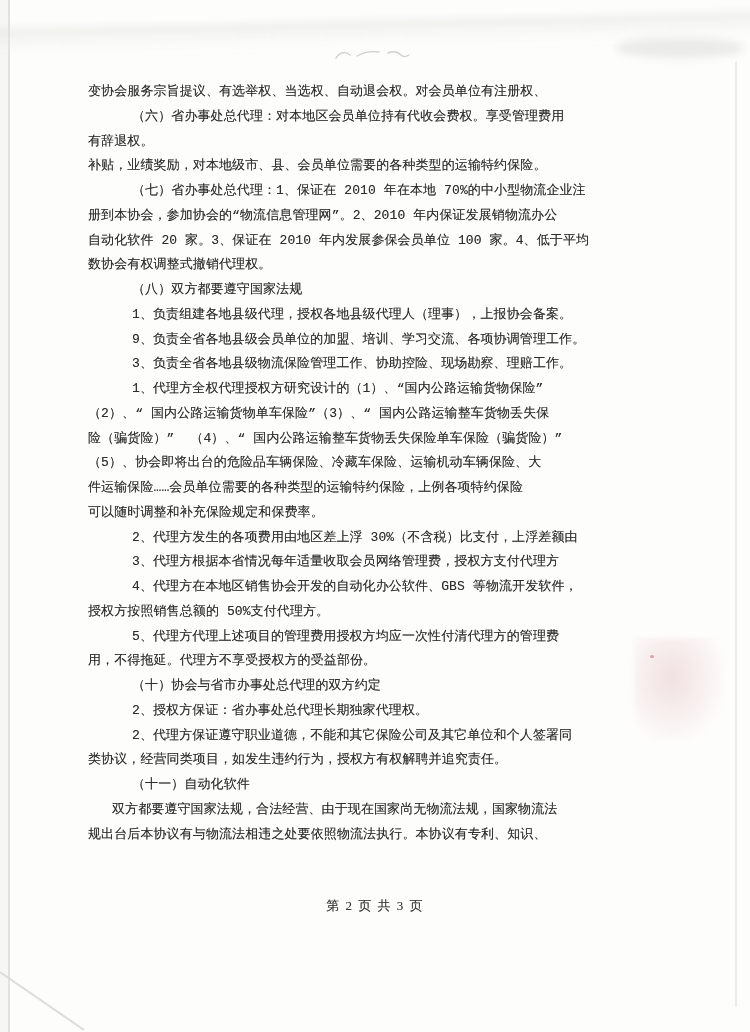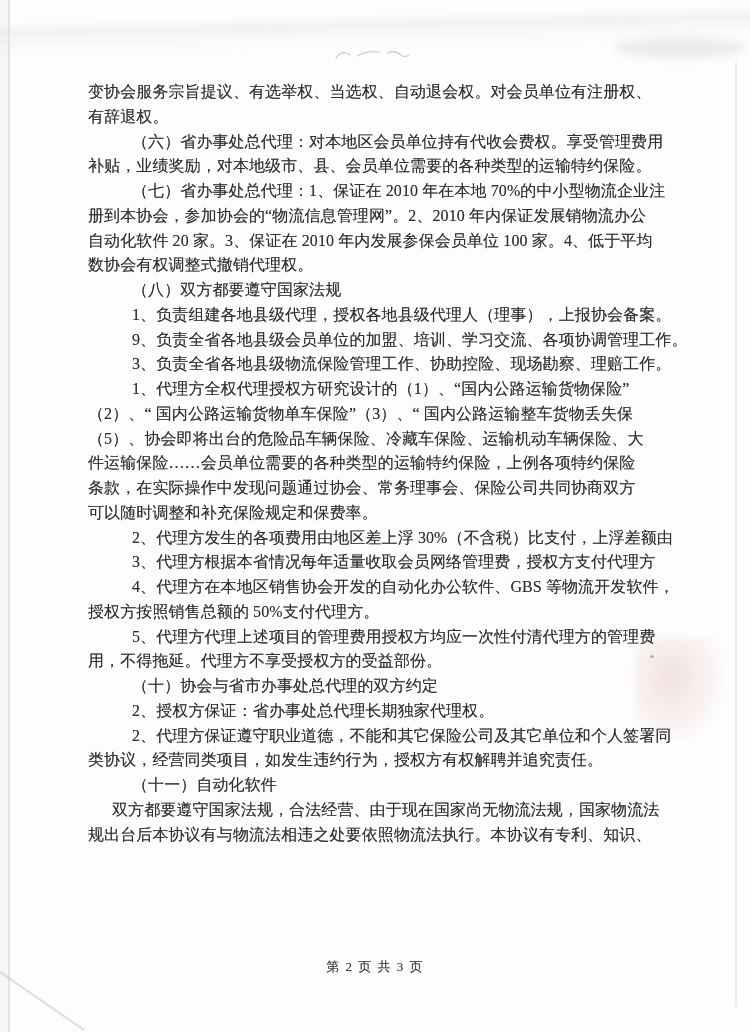--- a/index.html
+++ b/index.html
@@ -61,31 +61,32 @@
   }
   
   .body-text {
     position: absolute;
     left: 88px;
     top: 80px;
     width: 600px;
     color: #2e2e2e;
   }
   .line {
-    font-size: 16px;
+    font-size: 13px;
     line-height: 24.75px;
     letter-spacing: 0.1px;
     white-space: pre-wrap;
     text-shadow: 0 0 0.6px rgba(60,60,60,0.55);
+    font-family: Liberation Mono, monospace;
   }
   .ind { padding-left: 44px; }
   .ind-sm { padding-left: 24px; }
   .footer {
     position: absolute;
-    left: 0; top: 958px; width: 750px;
+    left: 0; top: 897px; width: 750px;
     text-align: center;
     font-size: 13px;
     letter-spacing: 1.5px;
     color: #3a3a3a;
     text-shadow: 0 0 0.5px rgba(60,60,60,0.5);
   }
 </style>
 </head>
 <body>
 
@@ -103,36 +104,36 @@
 
   <div class="pink-smudge"></div>
   <div class="pink-dot"></div>
 
   <svg class="bottom-crease" viewBox="0 0 90 66">
     <path d="M0 6 L84 64" stroke="#d6d6d4" stroke-width="2" fill="none" opacity="0.85"></path>
   </svg>
 
   <div class="body-text">
       <div class="line">变协会服务宗旨提议、有选举权、当选权、自动退会权。对会员单位有注册权、</div>
+      <div class="line ind">（六）省办事处总代理：对本地区会员单位持有代收会费权。享受管理费用</div>
       <div class="line">有辞退权。</div>
-      <div class="line ind">（六）省办事处总代理：对本地区会员单位持有代收会费权。享受管理费用</div>
       <div class="line">补贴，业绩奖励，对本地级市、县、会员单位需要的各种类型的运输特约保险。</div>
       <div class="line ind">（七）省办事处总代理：1、保证在 2010 年在本地 70%的中小型物流企业注</div>
       <div class="line">册到本协会，参加协会的“物流信息管理网”。2、2010 年内保证发展销物流办公</div>
       <div class="line">自动化软件 20 家。3、保证在 2010 年内发展参保会员单位 100 家。4、低于平均</div>
       <div class="line">数协会有权调整式撤销代理权。</div>
       <div class="line ind">（八）双方都要遵守国家法规</div>
       <div class="line ind">1、负责组建各地县级代理，授权各地县级代理人（理事），上报协会备案。</div>
       <div class="line ind">9、负责全省各地县级会员单位的加盟、培训、学习交流、各项协调管理工作。</div>
       <div class="line ind">3、负责全省各地县级物流保险管理工作、协助控险、现场勘察、理赔工作。</div>
       <div class="line ind">1、代理方全权代理授权方研究设计的（1）、“国内公路运输货物保险”</div>
       <div class="line">（2）、“ 国内公路运输货物单车保险”（3）、“ 国内公路运输整车货物丢失保</div>
+      <div class="line">险（骗货险）”  （4）、“ 国内公路运输整车货物丢失保险单车保险（骗货险）”</div>
       <div class="line">（5）、协会即将出台的危险品车辆保险、冷藏车保险、运输机动车辆保险、大</div>
       <div class="line">件运输保险……会员单位需要的各种类型的运输特约保险，上例各项特约保险</div>
-      <div class="line">条款，在实际操作中发现问题通过协会、常务理事会、保险公司共同协商双方</div>
       <div class="line">可以随时调整和补充保险规定和保费率。</div>
       <div class="line ind">2、代理方发生的各项费用由地区差上浮 30%（不含税）比支付，上浮差额由</div>
       <div class="line ind">3、代理方根据本省情况每年适量收取会员网络管理费，授权方支付代理方</div>
       <div class="line ind">4、代理方在本地区销售协会开发的自动化办公软件、GBS 等物流开发软件，</div>
       <div class="line">授权方按照销售总额的 50%支付代理方。</div>
       <div class="line ind">5、代理方代理上述项目的管理费用授权方均应一次性付清代理方的管理费</div>
       <div class="line">用，不得拖延。代理方不享受授权方的受益部份。</div>
       <div class="line ind">（十）协会与省市办事处总代理的双方约定</div>
       <div class="line ind">2、授权方保证：省办事处总代理长期独家代理权。</div>
       <div class="line ind">2、代理方保证遵守职业道德，不能和其它保险公司及其它单位和个人签署同</div>

